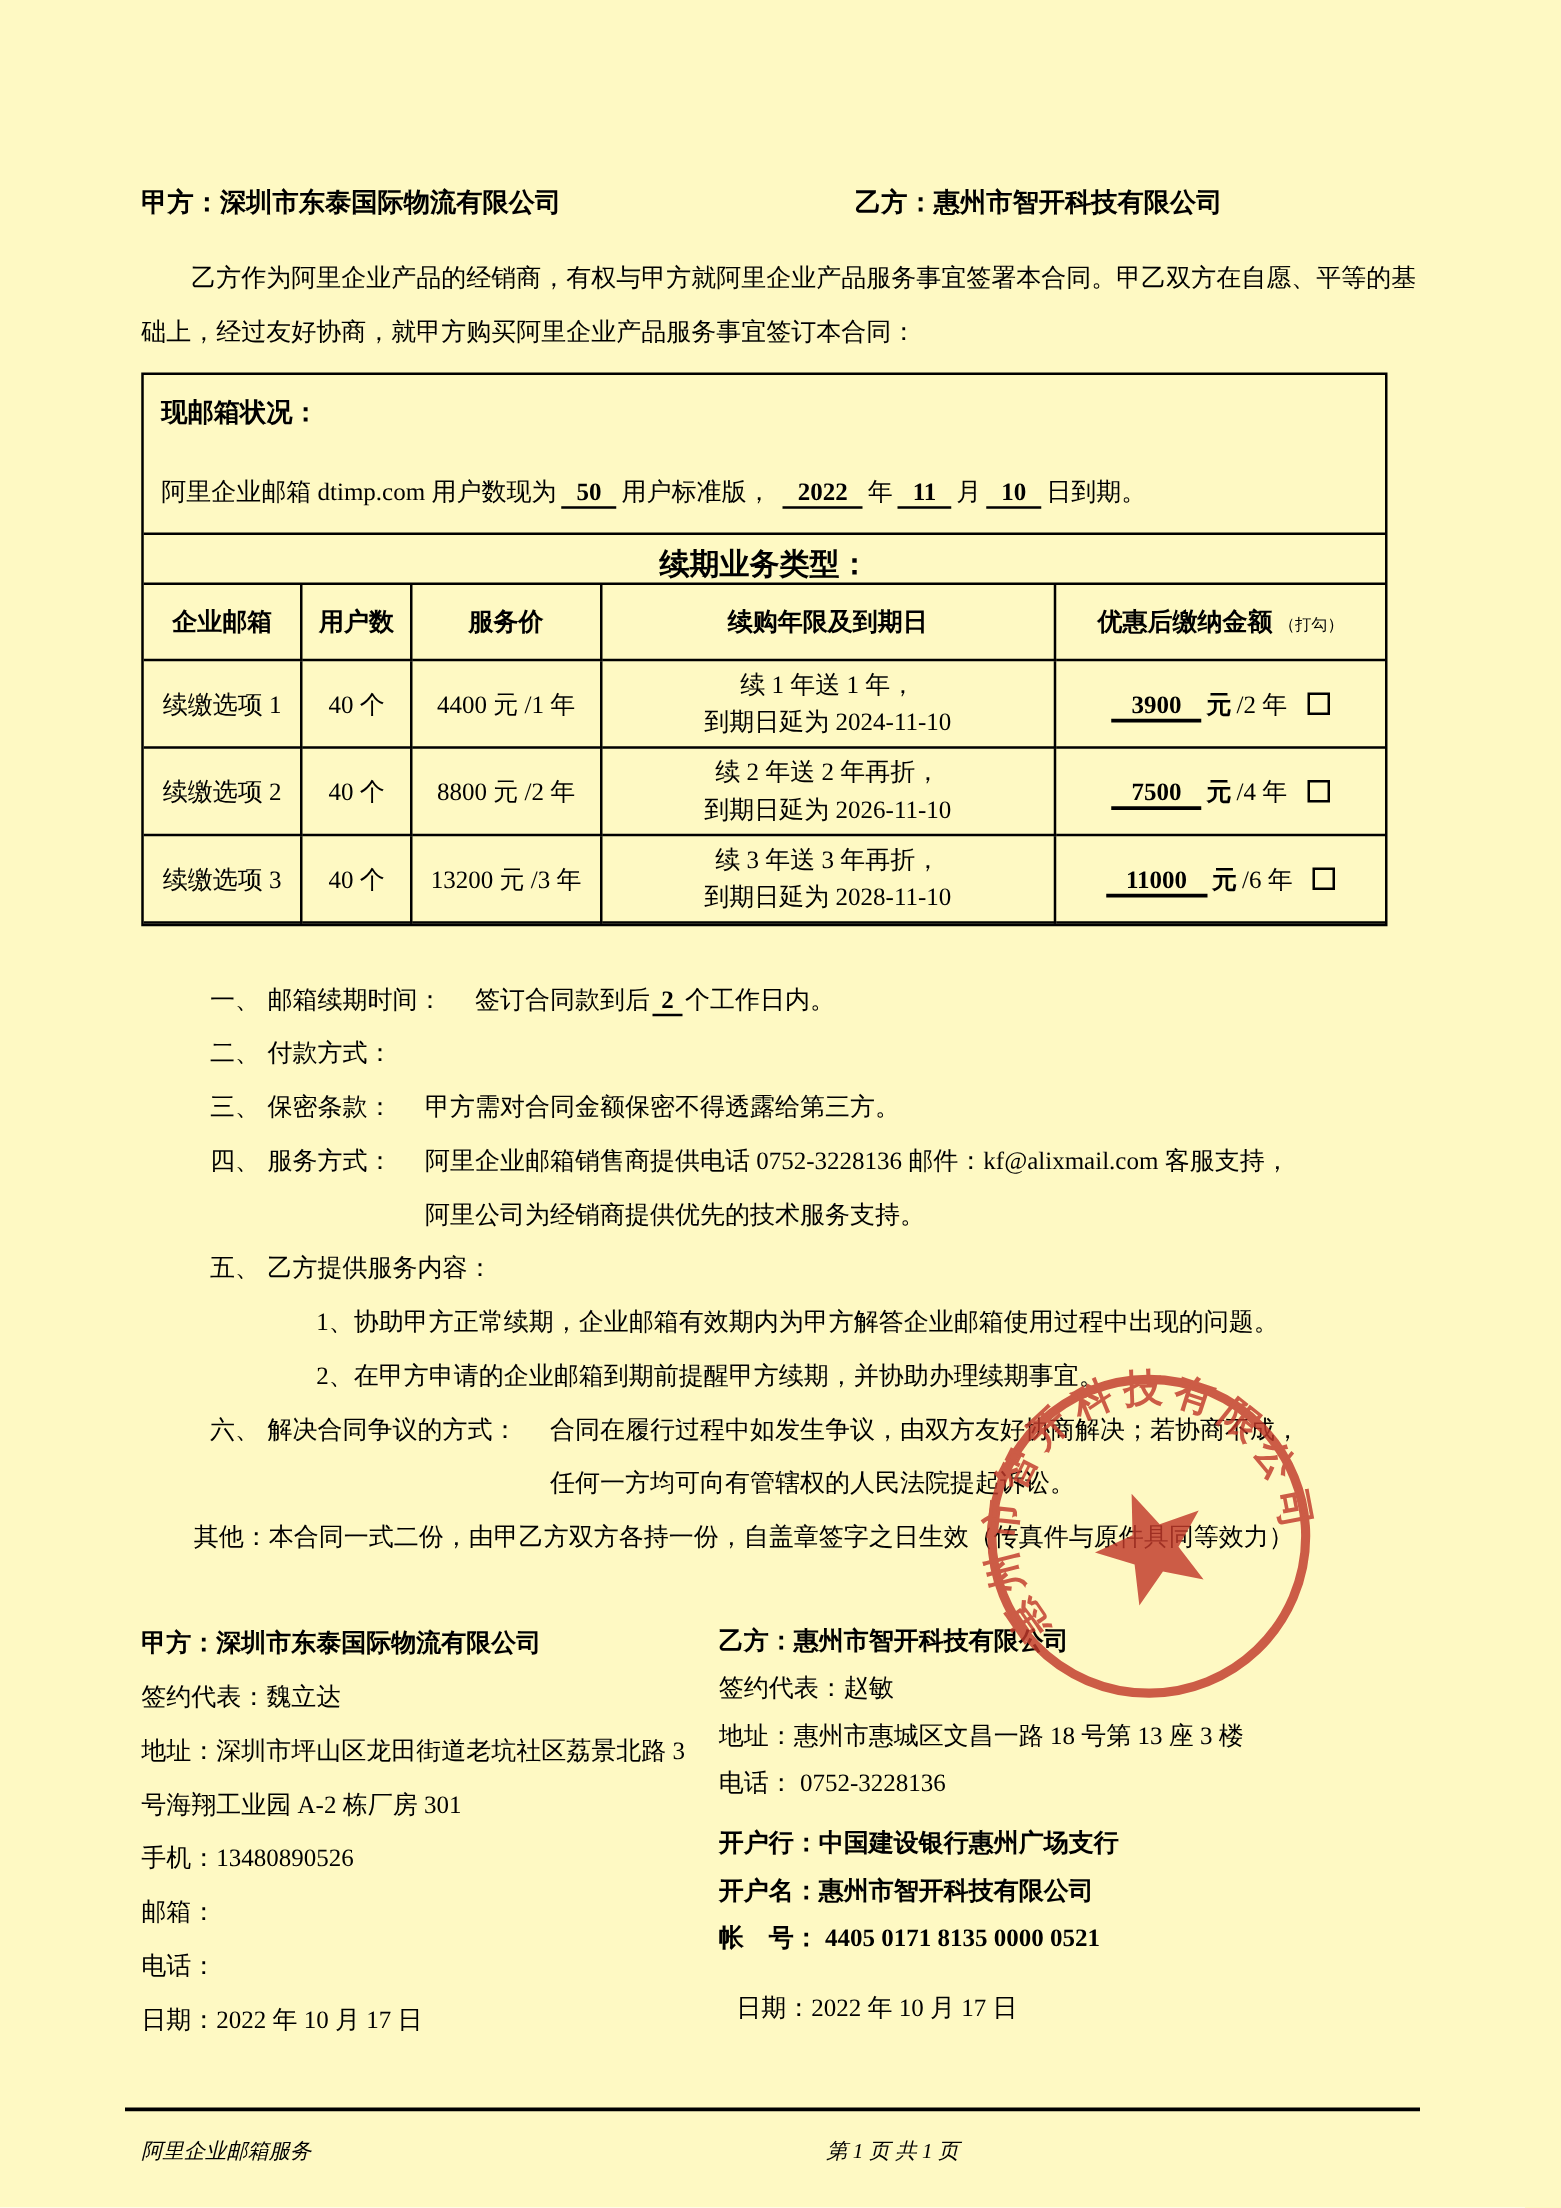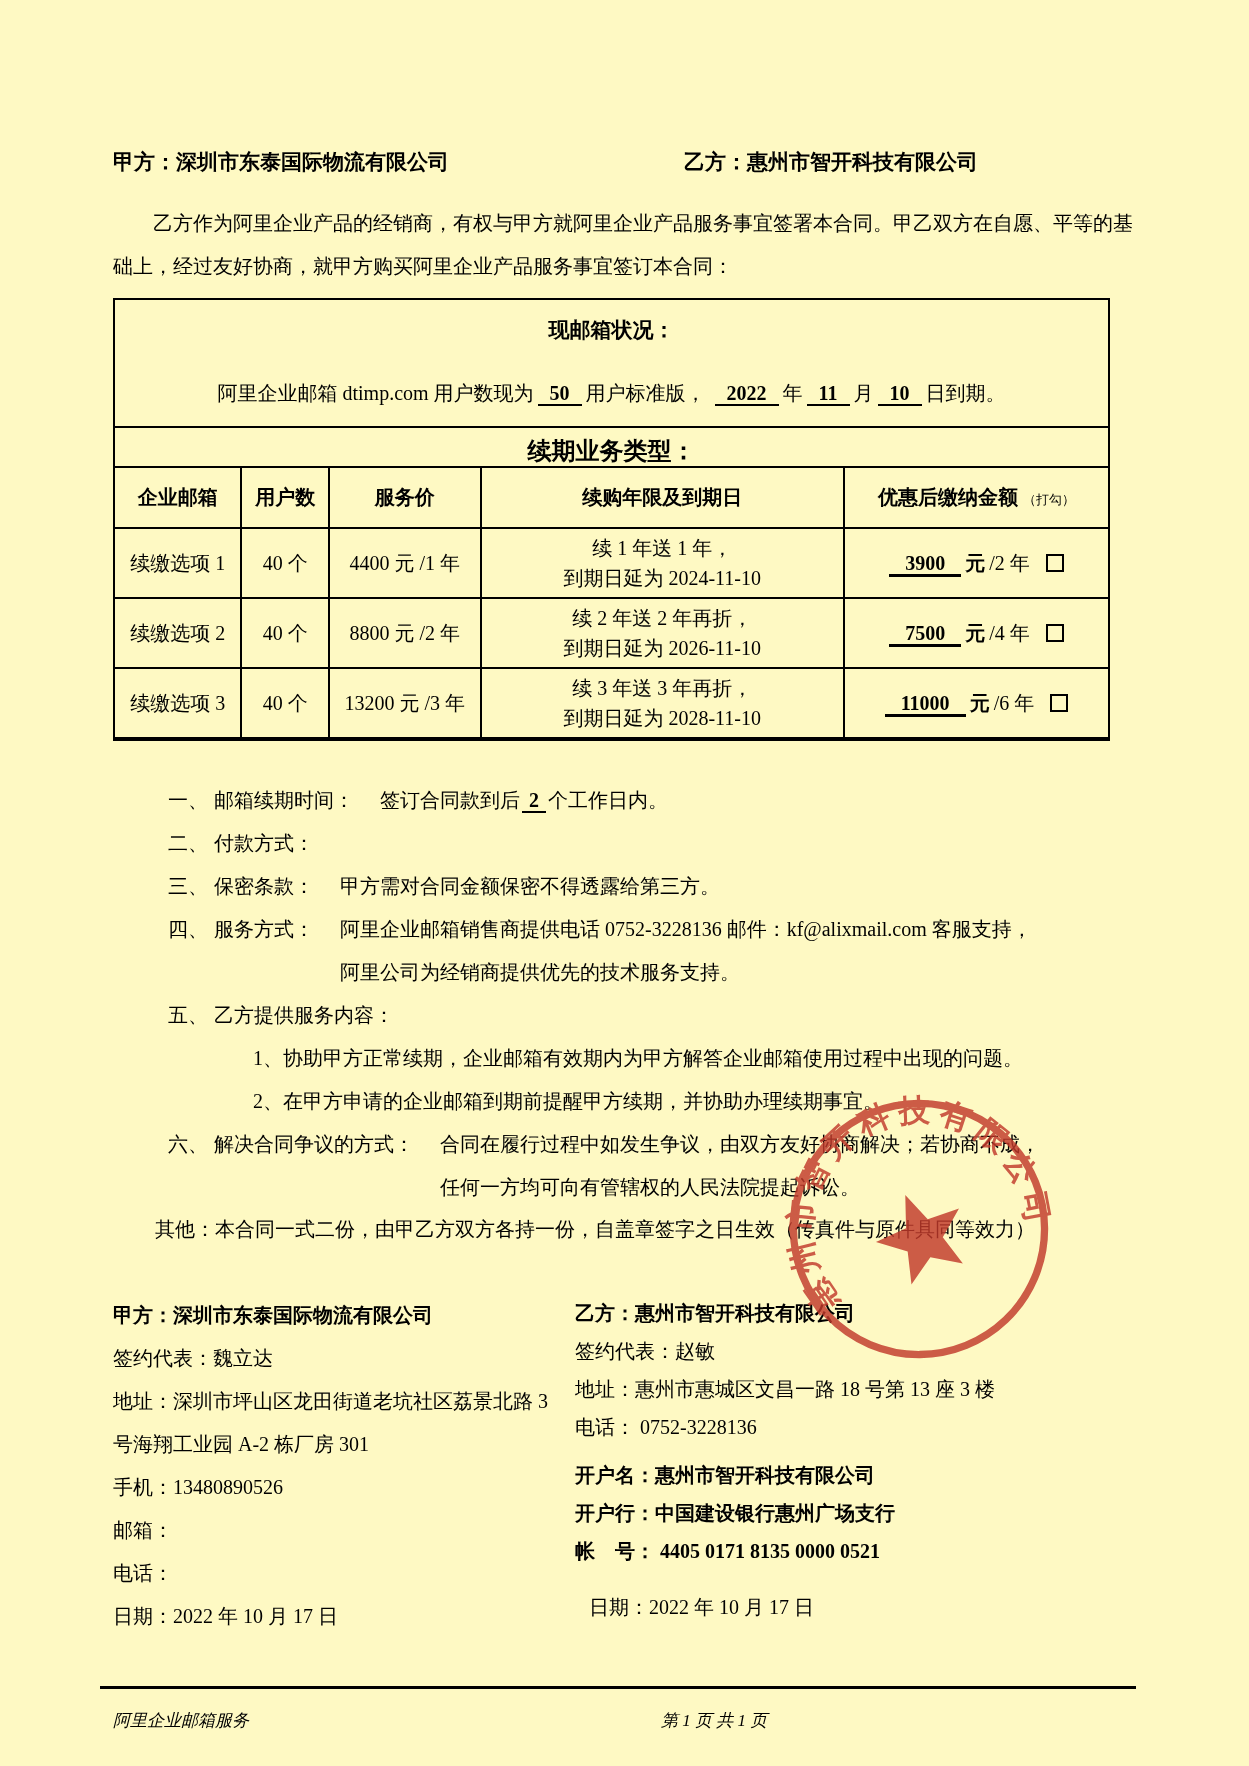--- a/index.html
+++ b/index.html
@@ -12,21 +12,21 @@
     padding: 148px 113px 0 113px;
     overflow: hidden;
   }
   
   .parties { display:flex; font-size:21px; font-weight:bold; }
   .party-b-head { margin-left:auto; margin-right:158px; }
   
   .intro { margin-top:26px; font-size:20px; line-height:43px; text-indent:2em; }
   
   .cbox { margin-top:10px; width:997px; border:2px solid #000; }
-  .status { padding:16px 14px 14px 14px; height:128px; border-bottom:2px solid #000;text-align:center; }
+  .status { padding:16px 14px 14px 14px; height:128px; border-bottom:2px solid #000; }
   .status-title { font-size:21px; font-weight:bold; }
   .status-line { margin-top:36px; font-size:20px; }
   .u { font-weight:bold; border-bottom:2px solid #000; padding:0 12px; margin:0 4px; }
   .section-title { text-align:center; font-weight:bold; font-size:24px; padding:7px 0; border-bottom:2px solid #000; height:40px; }
   table.renew { width:100%; border-collapse:collapse; font-size:20px; }
   table.renew th, table.renew td { border:2px solid #000; text-align:center; vertical-align:middle; }
   table.renew th { font-weight:bold; height:60px; }
   table.renew td { height:70px; }
   table.renew th:first-child, table.renew td:first-child { border-left:none; }
   table.renew th:last-child, table.renew td:last-child { border-right:none; }
@@ -41,21 +41,21 @@
   .checkbox { display:inline-block; width:18px; height:18px; border:2px solid #000; margin-left:16px; vertical-align:-2px; }
   .tnotes { padding:34px 14px 26px 14px; font-size:20px; line-height:42px; }
   
   .terms { margin-top:38px; margin-left:55px; font-size:20px; }
   .term { display:flex; line-height:43px; }
   .term-num { flex:none; width:46px; }
   .term-label { flex:none; margin-right:26px; }
   .term-body { flex:1; }
   .sub-item { margin-left:85px; line-height:43px; }
   .blank2 { font-weight:bold; border-bottom:2px solid #000; padding:0 7px; margin:0 2px; }
-  .other-clause { margin-top:0; margin-left:42px; font-size:20px; line-height:43px;font-family:Liberation Mono, monospace; }
+  .other-clause { margin-top:0; margin-left:42px; font-size:20px; line-height:43px; }
   
   .sigs { display:flex; margin-top:42px; }
   .sig-a { width:462px; font-size:20px; line-height:43px; }
   .sig-b { flex:1; font-size:20px; line-height:38px; }
   .sig-title { font-weight:bold; }
   .bankline { font-weight:bold; }
   .sig-b .bank-block { margin-top:10px; }
   .sig-b .sig-date { margin-top:18px; padding-left:14px; }
   
   .seal { position:absolute; left:783px; top:1093px; width:272px; height:272px;
@@ -195,22 +195,22 @@
       <div>邮箱：</div>
       <div>电话：</div>
       <div>日期：2022 年 10 月 17 日</div>
     </div>
     <div class="sig-b">
       <div class="sig-title">乙方：惠州市智开科技有限公司</div>
       <div>签约代表：赵敏</div>
       <div>地址：惠州市惠城区文昌一路 18 号第 13 座 3 楼</div>
       <div>电话：  0752-3228136</div>
       <div class="bank-block">
+        <div class="bankline">开户行：中国建设银行惠州广场支行</div>
         <div class="bankline">开户名：惠州市智开科技有限公司</div>
-        <div class="bankline">开户行：中国建设银行惠州广场支行</div>
         <div class="bankline">帐　号：  4405 0171 8135 0000 0521</div>
       </div>
       <div class="sig-date">日期：2022 年 10 月 17 日</div>
     </div>
   </div>
 
   <svg class="seal" viewBox="0 0 260 260">
     <defs>
       <path id="sealArc" d="M 36,172 A 103,103 0 1 1 224,172" fill="none"></path>
     </defs>

